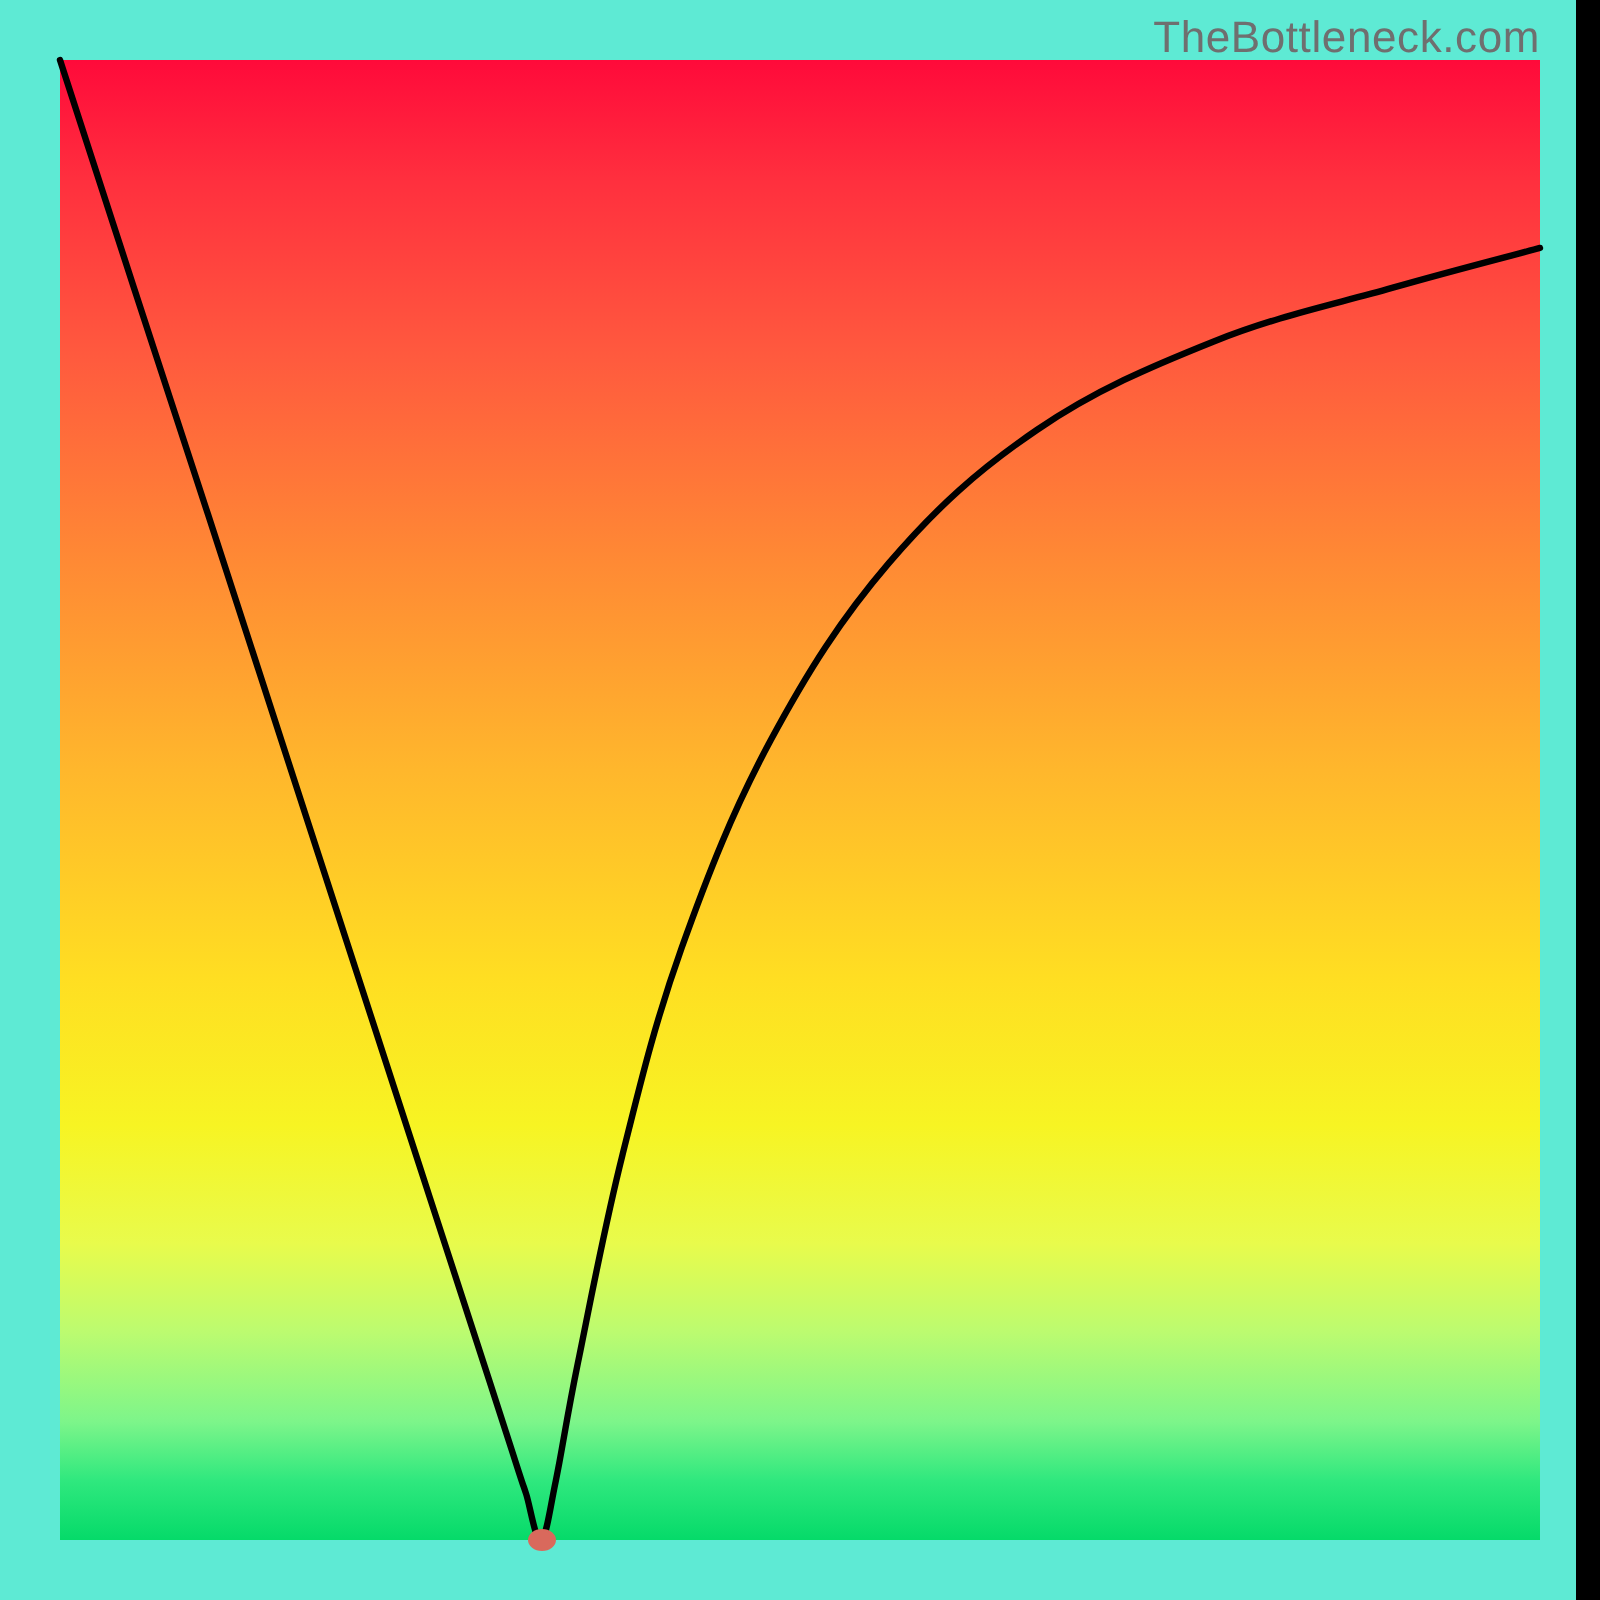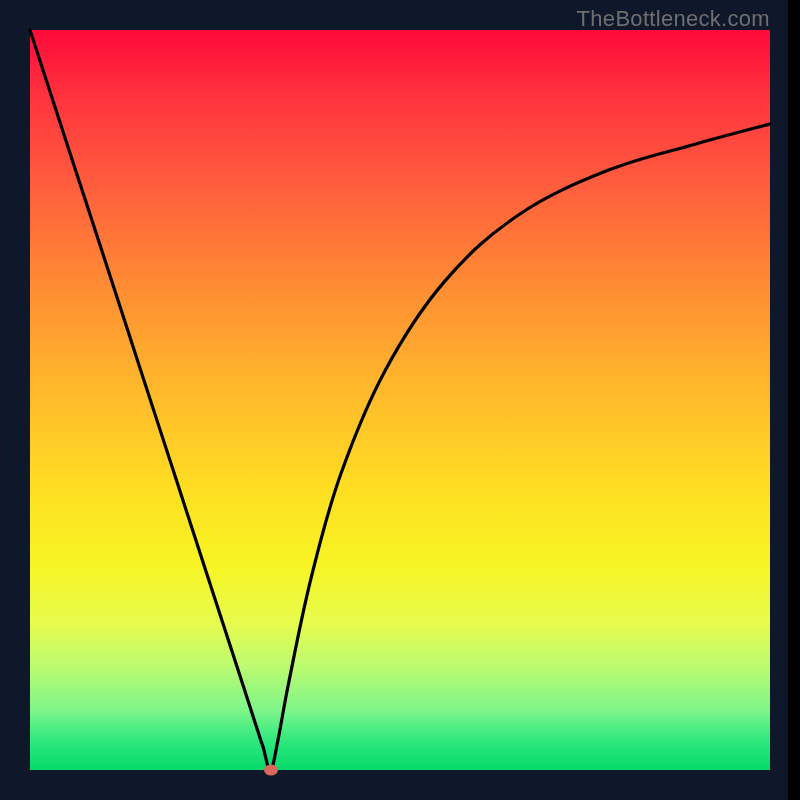--- a/index.html
+++ b/index.html
@@ -8,21 +8,21 @@
     width: 800px;
     height: 800px;
     background: #000;
     overflow: hidden;
     font-family: Arial, Helvetica, sans-serif;
   }
   .frame {
     position: relative;
     width: 788px;
     height: 800px;
-    background: #0f172a;
+    background: #5eead4;
   }
   .watermark {
     position: absolute;
     top: 6px;
     right: 18px;
     color: #6f6f6f;
     font-size: 22px;
     font-weight: 500;
     letter-spacing: 0.3px;
     z-index: 5;

